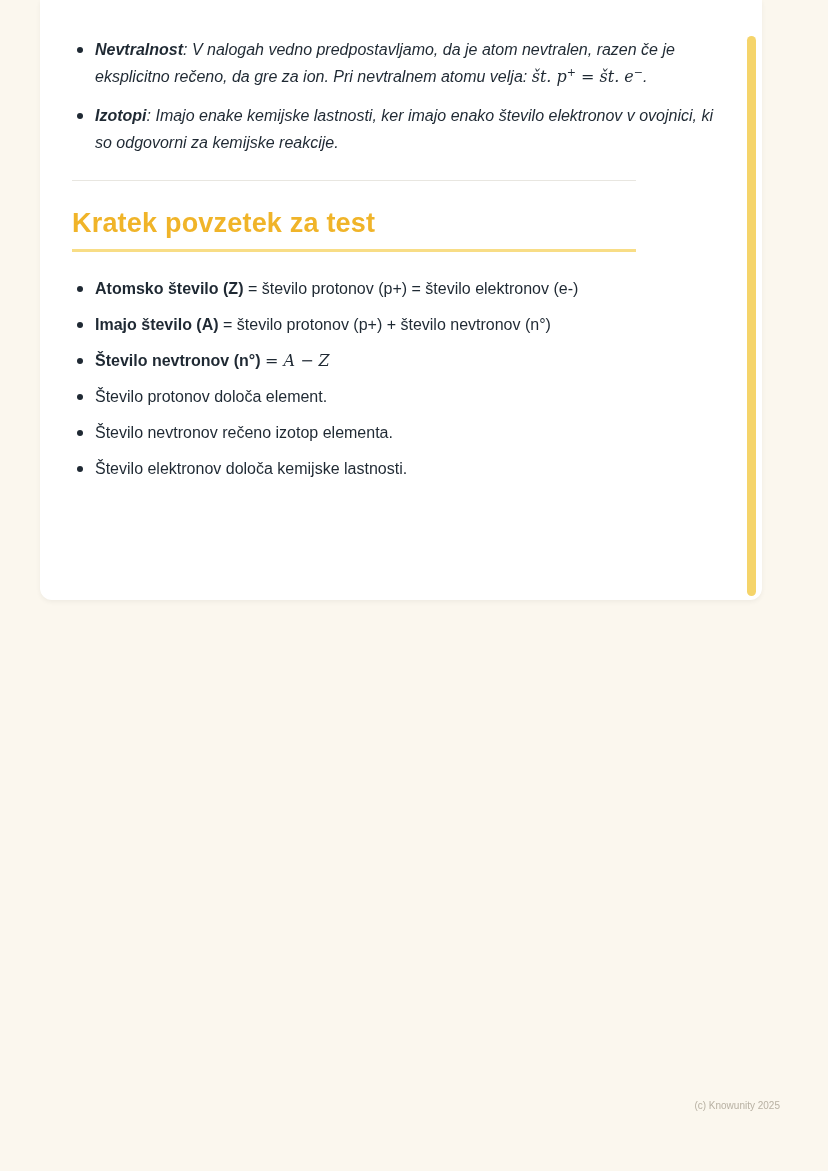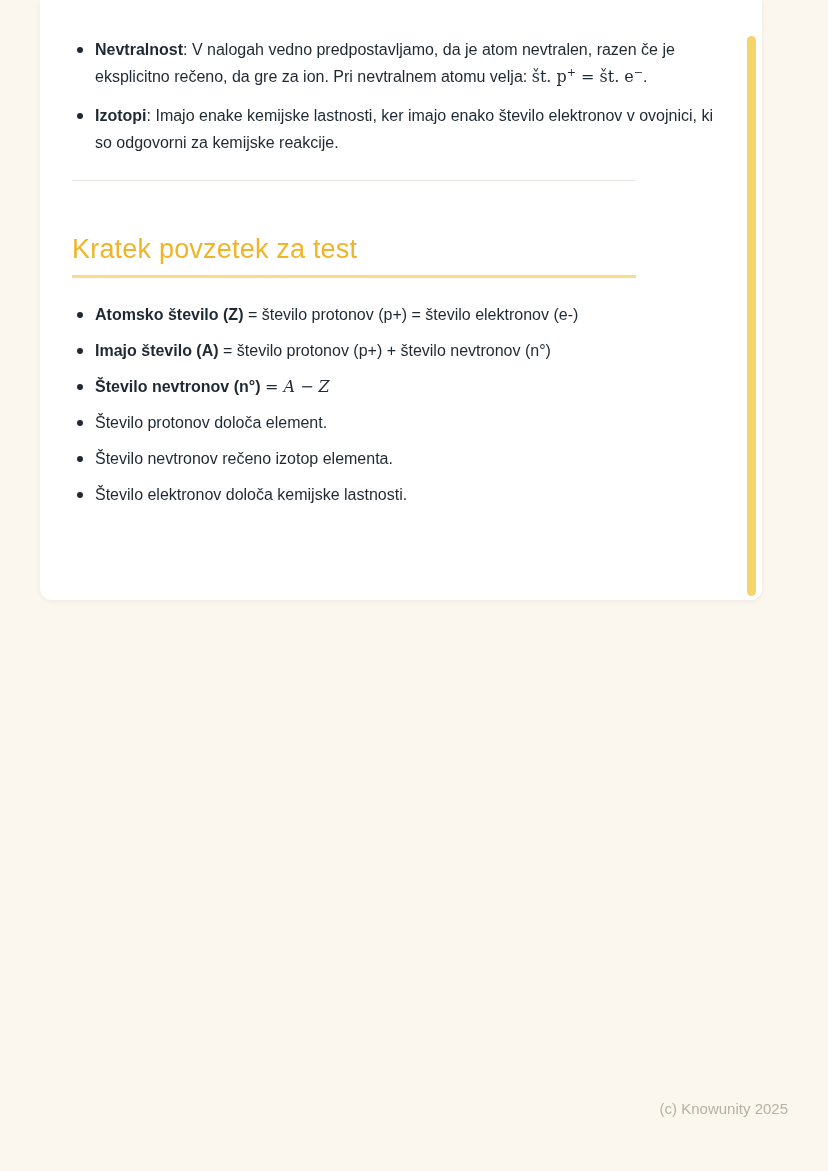--- a/index.html
+++ b/index.html
@@ -41,33 +41,33 @@
     color:#1f2933;
   }
   li.bullet::before {
     content:"";
     position:absolute;
     left:5px; top:10.5px;
     width:6px; height:6px;
     border-radius:50%;
     background:#1f2933;
   }
-  .intro-list li.bullet { margin-bottom:12px; }
+  .intro-list li.bullet { margin-bottom:12px;font-style:italic; }
   .intro-list li.bullet:last-child { margin-bottom:0; }
   .divider {
     border:none;
     border-top:1px solid #e8e6e0;
     width:564px;
     margin:24px 0 0 0;
   }
   .heading {
-    margin-top:52px;
+    margin-top:26px;
     font-size:27px;
     line-height:32px;
-    font-weight:400;
+    font-weight:700;
     letter-spacing:0.2px;
     color:#f0b429;
     width:564px;
     padding-bottom:10px;
     border-bottom:3px solid #f8dd86;
   }
   .summary-list { margin-top:24px; }
   .summary-list li.bullet { line-height:26px; margin-bottom:10px; }
   .summary-list li.bullet::before { top:10px; }
   strong { font-weight:700; }
@@ -89,23 +89,23 @@
     align-items:flex-start;
     font-family:"DejaVu Serif", serif;
     font-style:italic;
     font-size:11px;
     line-height:1.05;
     vertical-align:-5px;
     margin-right:1px;
   }
   .footer {
     position:absolute;
-    right:40px;
+    right:48px;
     top:1100px;
-    font-size:15px;
+    font-size:10px;
     color:#b8b1a3;
   }
 </style>
 </head>
 <body>
 
 <div class="page">
 
   <div class="card">
     <div class="stripe"></div>

